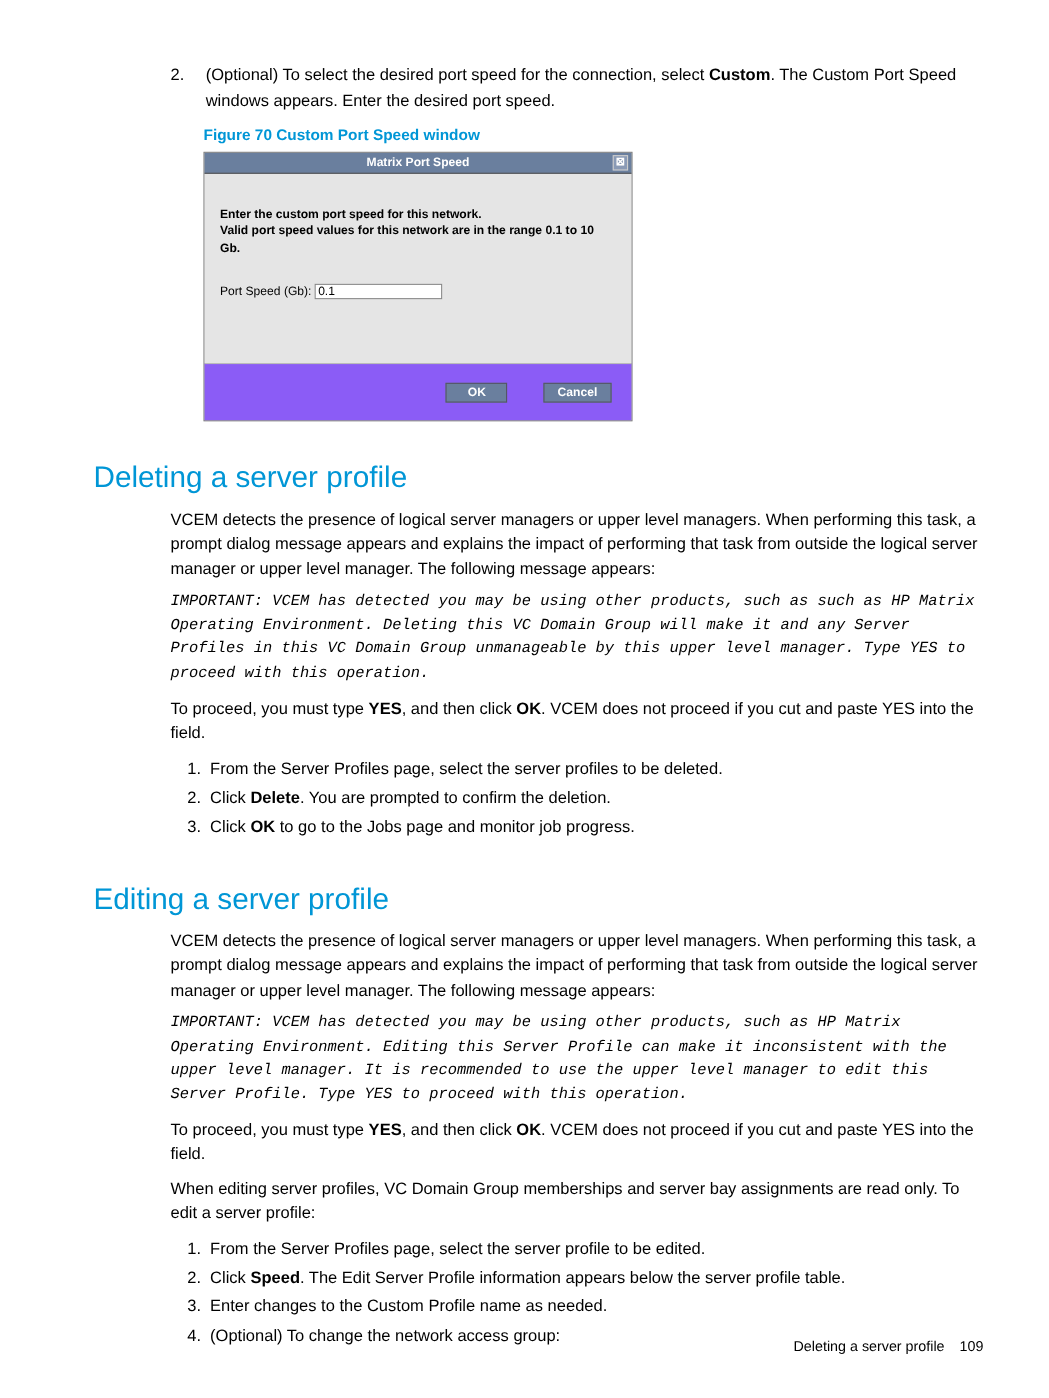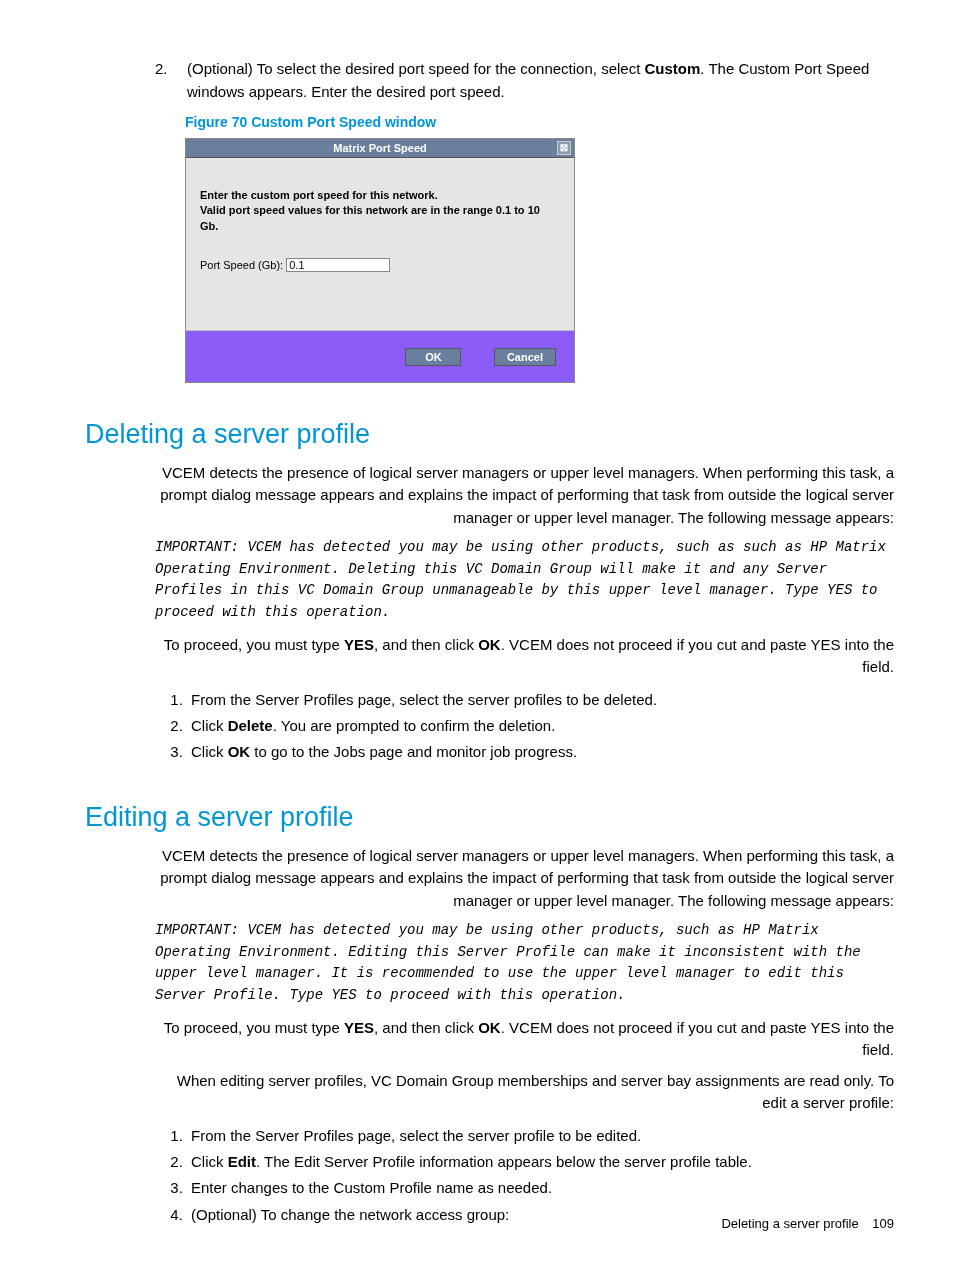--- a/index.html
+++ b/index.html
@@ -65,21 +65,21 @@
       font-size: 11px;
       line-height: 1.4;
       color: #000;
     }
     .dialog-body .bold { font-weight: bold; }
     .dialog-input-row {
       margin-top: 24px;
       font-size: 11px;
     }
     .dialog-input-row input {
-      width: 104px;
+      width: 116px;
       font-size: 11px;
       padding: 0 2px;
       border: 1px solid #888;
       background: #fff;
     }
     .dialog-footer {
       background: #8b5cf6;
       padding: 16px 18px;
       text-align: right;
       border-top: 1px solid #bbb;
@@ -100,21 +100,20 @@
       font-weight: normal;
       font-size: 27px;
       margin-top: 36px;
       margin-bottom: 12px;
     }
     .para {
       margin-left: 70px;
       font-size: 15px;
       line-height: 1.5;
       margin-bottom: 8px;
-      text-align: right;
     }
     .mono {
       font-family: "Courier New", monospace;
       font-size: 14px;
       line-height: 1.55;
       margin-left: 70px;
       margin-bottom: 10px;
       font-style: italic;
     }
     ol.steps {
@@ -178,21 +177,21 @@
 
 <h2 class="section">Editing a server profile</h2>
 <div class="para">VCEM detects the presence of logical server managers or upper level managers. When performing this task, a prompt dialog message appears and explains the impact of performing that task from outside the logical server manager or upper level manager. The following message appears:</div>
 <div class="mono">IMPORTANT: VCEM has detected you may be using other products, such as HP Matrix Operating Environment. Editing this Server Profile can make it inconsistent with the upper level manager. It is recommended to use the upper level manager to edit this Server Profile. Type YES to proceed with this operation.</div>
 <div class="para">
   <span>To proceed, you must type </span><b>YES</b><span>, and then click </span><b>OK</b><span>. VCEM does not proceed if you cut and paste YES into the field.</span>
 </div>
 <div class="para">When editing server profiles, VC Domain Group memberships and server bay assignments are read only. To edit a server profile:</div>
 <ol class="steps">
   <li><span>From the Server Profiles page, select the server profile to be edited.</span></li>
-  <li><span>Click </span><b>Edit</b><span>. The Edit Server Profile information appears below the server profile table.</span></li>
+  <li><span>Click </span><b>Speed</b><span>. The Edit Server Profile information appears below the server profile table.</span></li>
   <li><span>Enter changes to the Custom Profile name as needed.</span></li>
   <li><span>(Optional) To change the network access group:</span></li>
 </ol>
 
 <div class="footer">
   <span>Deleting a server profile</span>
   <span class="pg">109</span>
 </div>
 
 </body></html>

